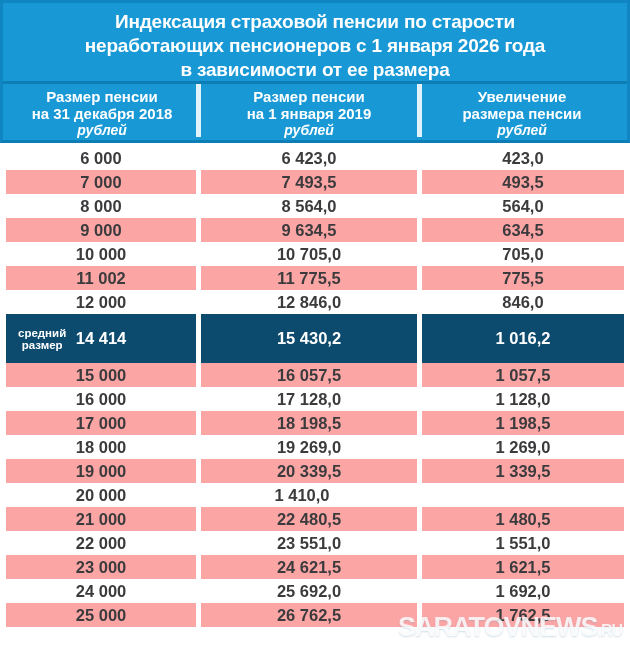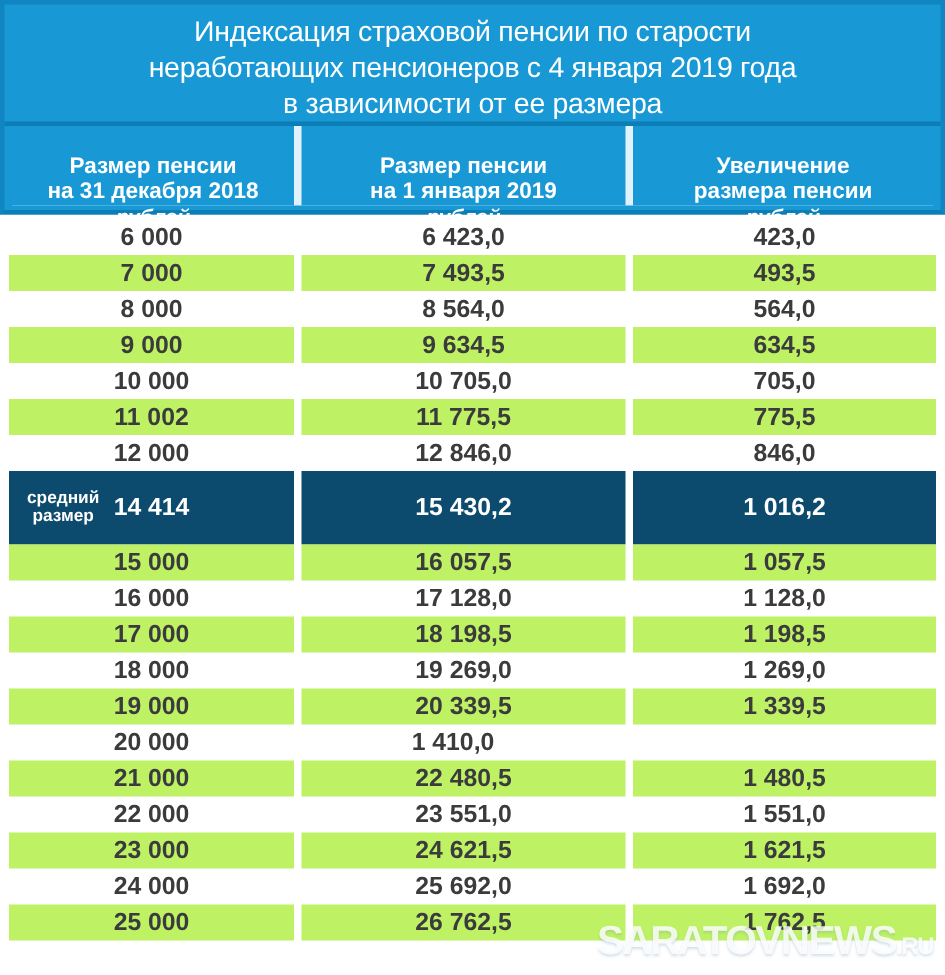--- a/index.html
+++ b/index.html
@@ -23,21 +23,21 @@
     border: 3px solid #0f86c1;
     border-bottom: 3px solid #0d7db5;
     height: 143px;
   }
   .title-block {
     height: 78px;
     box-sizing: border-box;
     padding-top: 7px;
     text-align: center;
     color: #ffffff;
-    font-weight: normal;
+    font-weight: bold;
     font-size: 19px;
     line-height: 24px;
     letter-spacing: -0.2px;
   }
   .head-wrap {
     border-top: 3px solid #0d7db5;
     height: 56px;
     box-sizing: border-box;
   }
   .head-row {
@@ -45,21 +45,21 @@
     gap: 5px;
     margin: 0 5px;
     height: 100%;
     background: #e2f2fa;
   }
   .head-cell {
     background: #1899d6;
     color: #ffffff;
     text-align: center;
     box-sizing: border-box;
-    padding-top: 18px;
+    padding-top: 4px;
     font-weight: bold;
     font-size: 15px;
     line-height: 17px;
   }
   .head-cell .unit {
     display: block;
     font-style: italic;
     font-weight: 600;
     font-size: 14px;
     line-height: 16px;
@@ -80,21 +80,21 @@
     justify-content: center;
     font-weight: bold;
     font-size: 16.5px;
     color: #3b3b3d;
     box-sizing: border-box;
     background: transparent;
   }
   .row .c1 { width: 190px; position: relative; justify-content: center; }
   .row .c2 { width: 216px; }
   .row .c3 { width: 202px; }
-  .row.shaded .cell { background: #bef264; }
+  .row.shaded .cell { background: #fca5a5; }
   .row.average { height: 49px; }
   .row.average .cell {
     background: #0c4a6e;
     color: #ffffff;
   }
   .avg-label {
     display: none;
     position: absolute;
     left: 12px;
     top: 50%;
@@ -123,21 +123,21 @@
   .wm-suffix { font-size: 16px; }
 </style>
 </head>
 <body>
 
 <div class="page">
 
   <div class="top">
     <div class="title-block">
       <div>Индексация страховой пенсии по старости</div>
-      <div>неработающих пенсионеров с 4 января 2019 года</div>
+      <div>неработающих пенсионеров с 1 января 2026 года</div>
       <div>в зависимости от ее размера</div>
     </div>
     <div class="head-wrap">
       <div class="head-row">
         <div class="head-cell w1">
           <span>Размер пенсии</span><br>
           <span>на 31 декабря 2018</span>
           <span class="unit">рублей</span>
         </div>
         <div class="head-cell w2">

